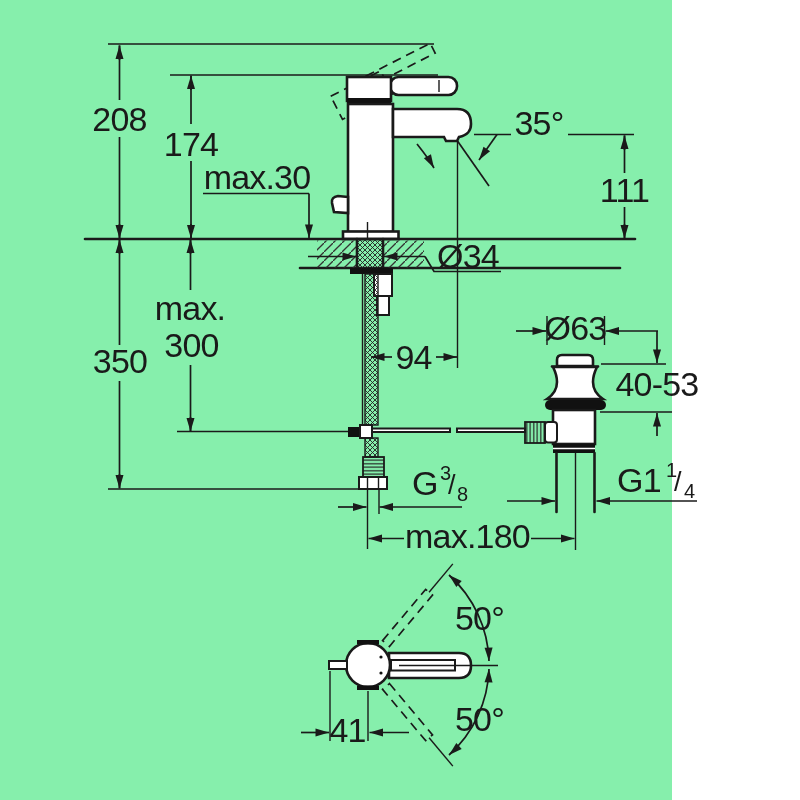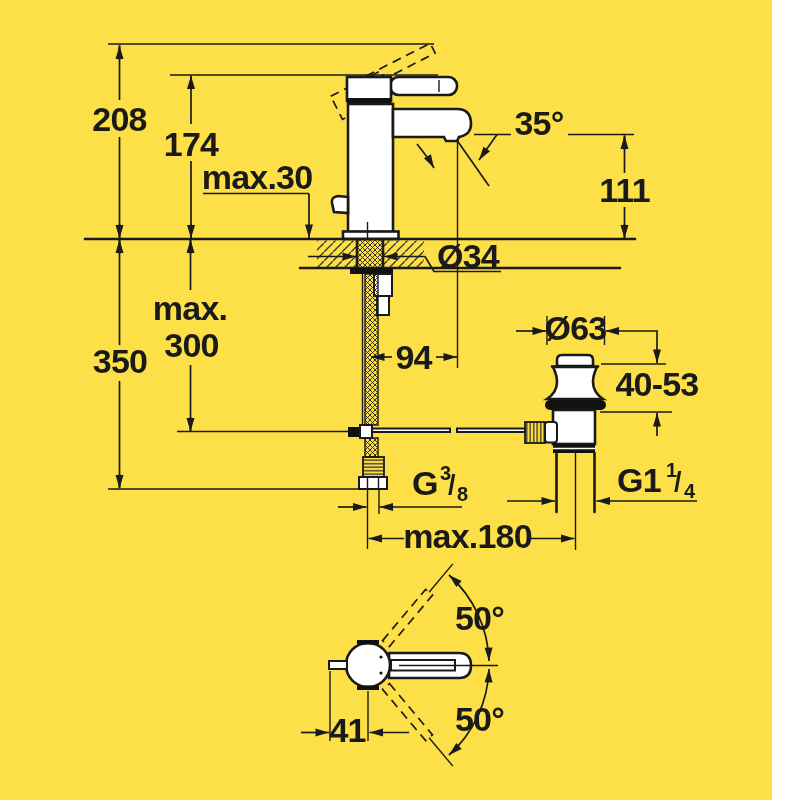--- a/index.html
+++ b/index.html
@@ -1,16 +1,16 @@
 <!DOCTYPE html>
 <html><head>
 <meta charset="utf-8">
 <style>
   html,body{margin:0;padding:0;background:#ffffff;}
-  .page{width:772px;height:800px;background:#fde047;position:relative;font-family:"Liberation Sans",sans-serif;font-weight:bold;}
+  .page{width:672px;height:800px;background:#86efac;position:relative;font-family:"Liberation Sans",sans-serif;}
   svg{display:block;}
   .lbl{font-family:"Liberation Sans",sans-serif;font-size:34px;fill:#1a1a1a;letter-spacing:-0.8px;}
   .lbl-sm{font-family:"Liberation Sans",sans-serif;font-size:20px;fill:#1a1a1a;}
   .lbl-md{font-family:"Liberation Sans",sans-serif;font-size:27px;fill:#1a1a1a;}
   .obj{stroke:#1a1a1a;stroke-width:2.6;fill:none;stroke-linecap:round;}
   .objf{stroke:#1a1a1a;stroke-width:2.6;fill:#fff;}
   .objt{stroke:#1a1a1a;stroke-width:2;fill:#fff;}
   .dim{stroke:#1a1a1a;stroke-width:1.7;fill:none;}
   .thin{stroke:#1a1a1a;stroke-width:1.4;fill:none;}
   .dk{fill:#111;stroke:none;}

